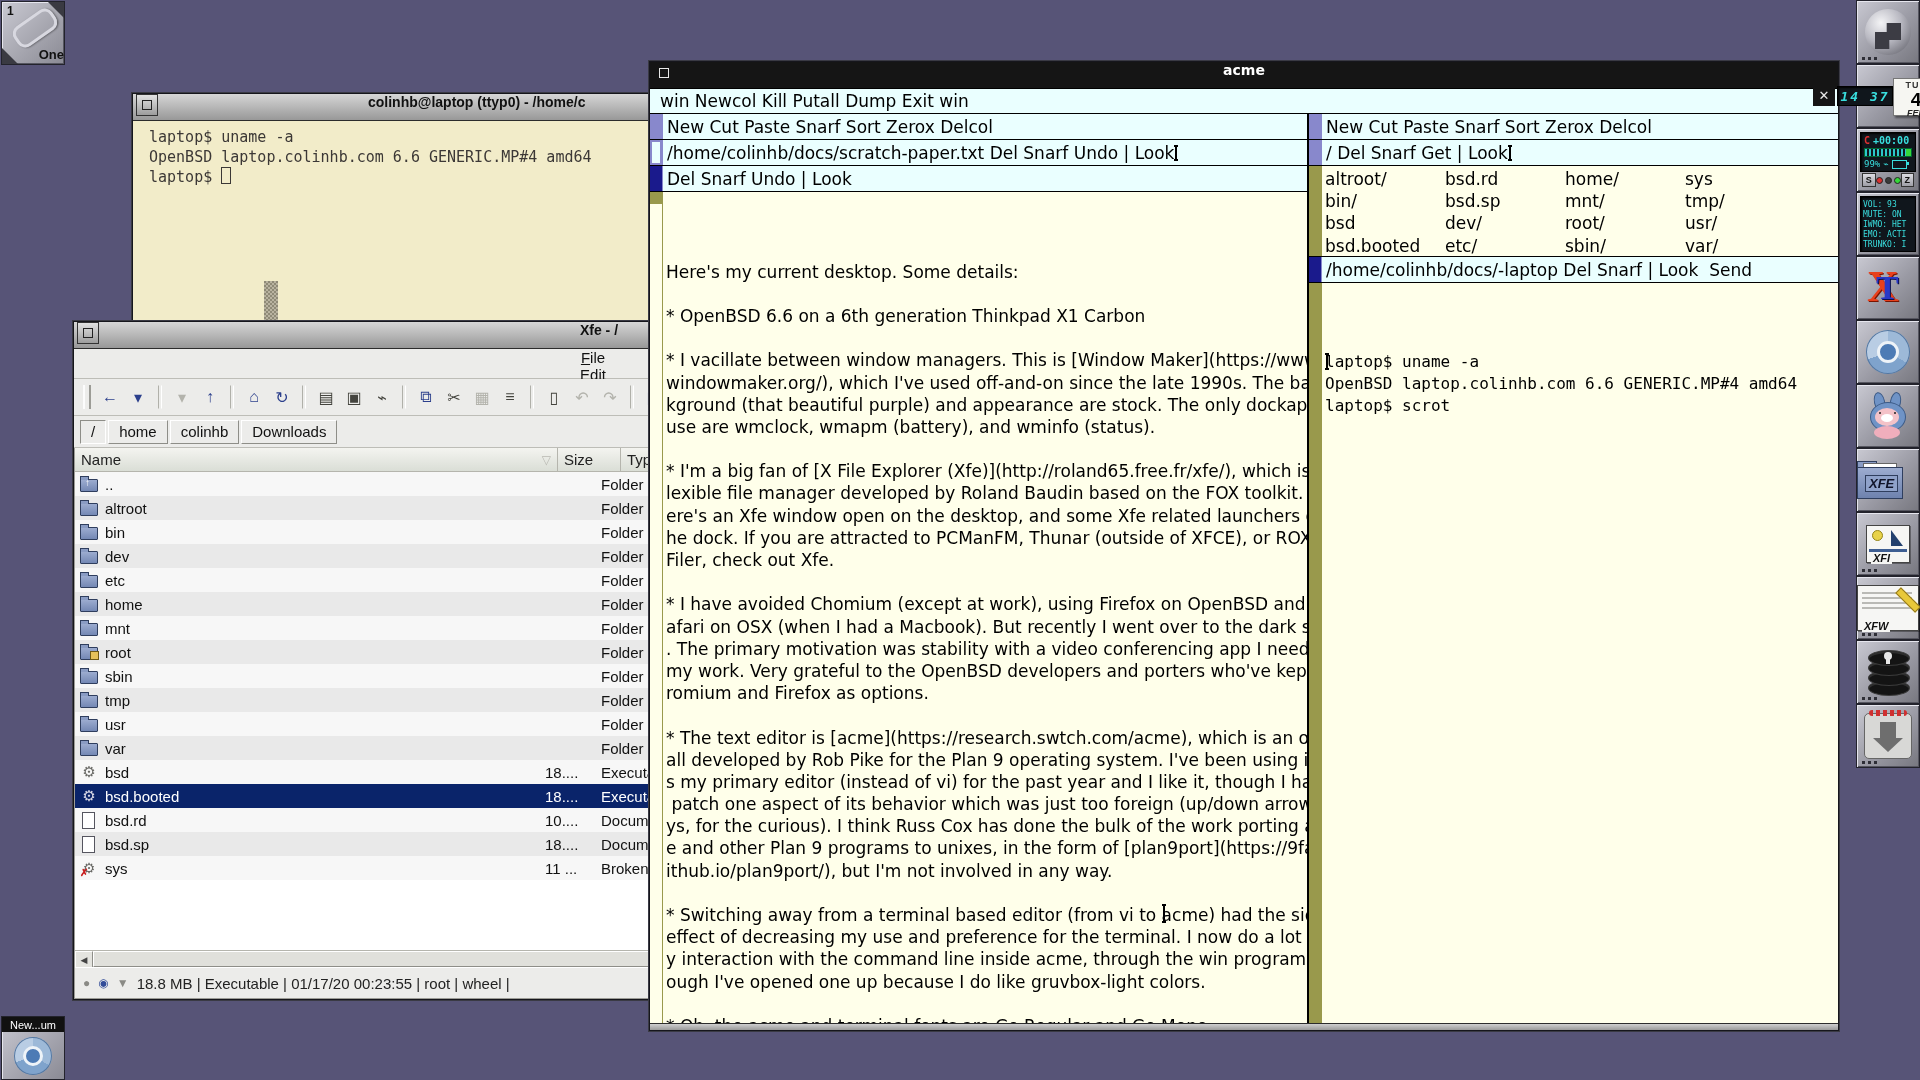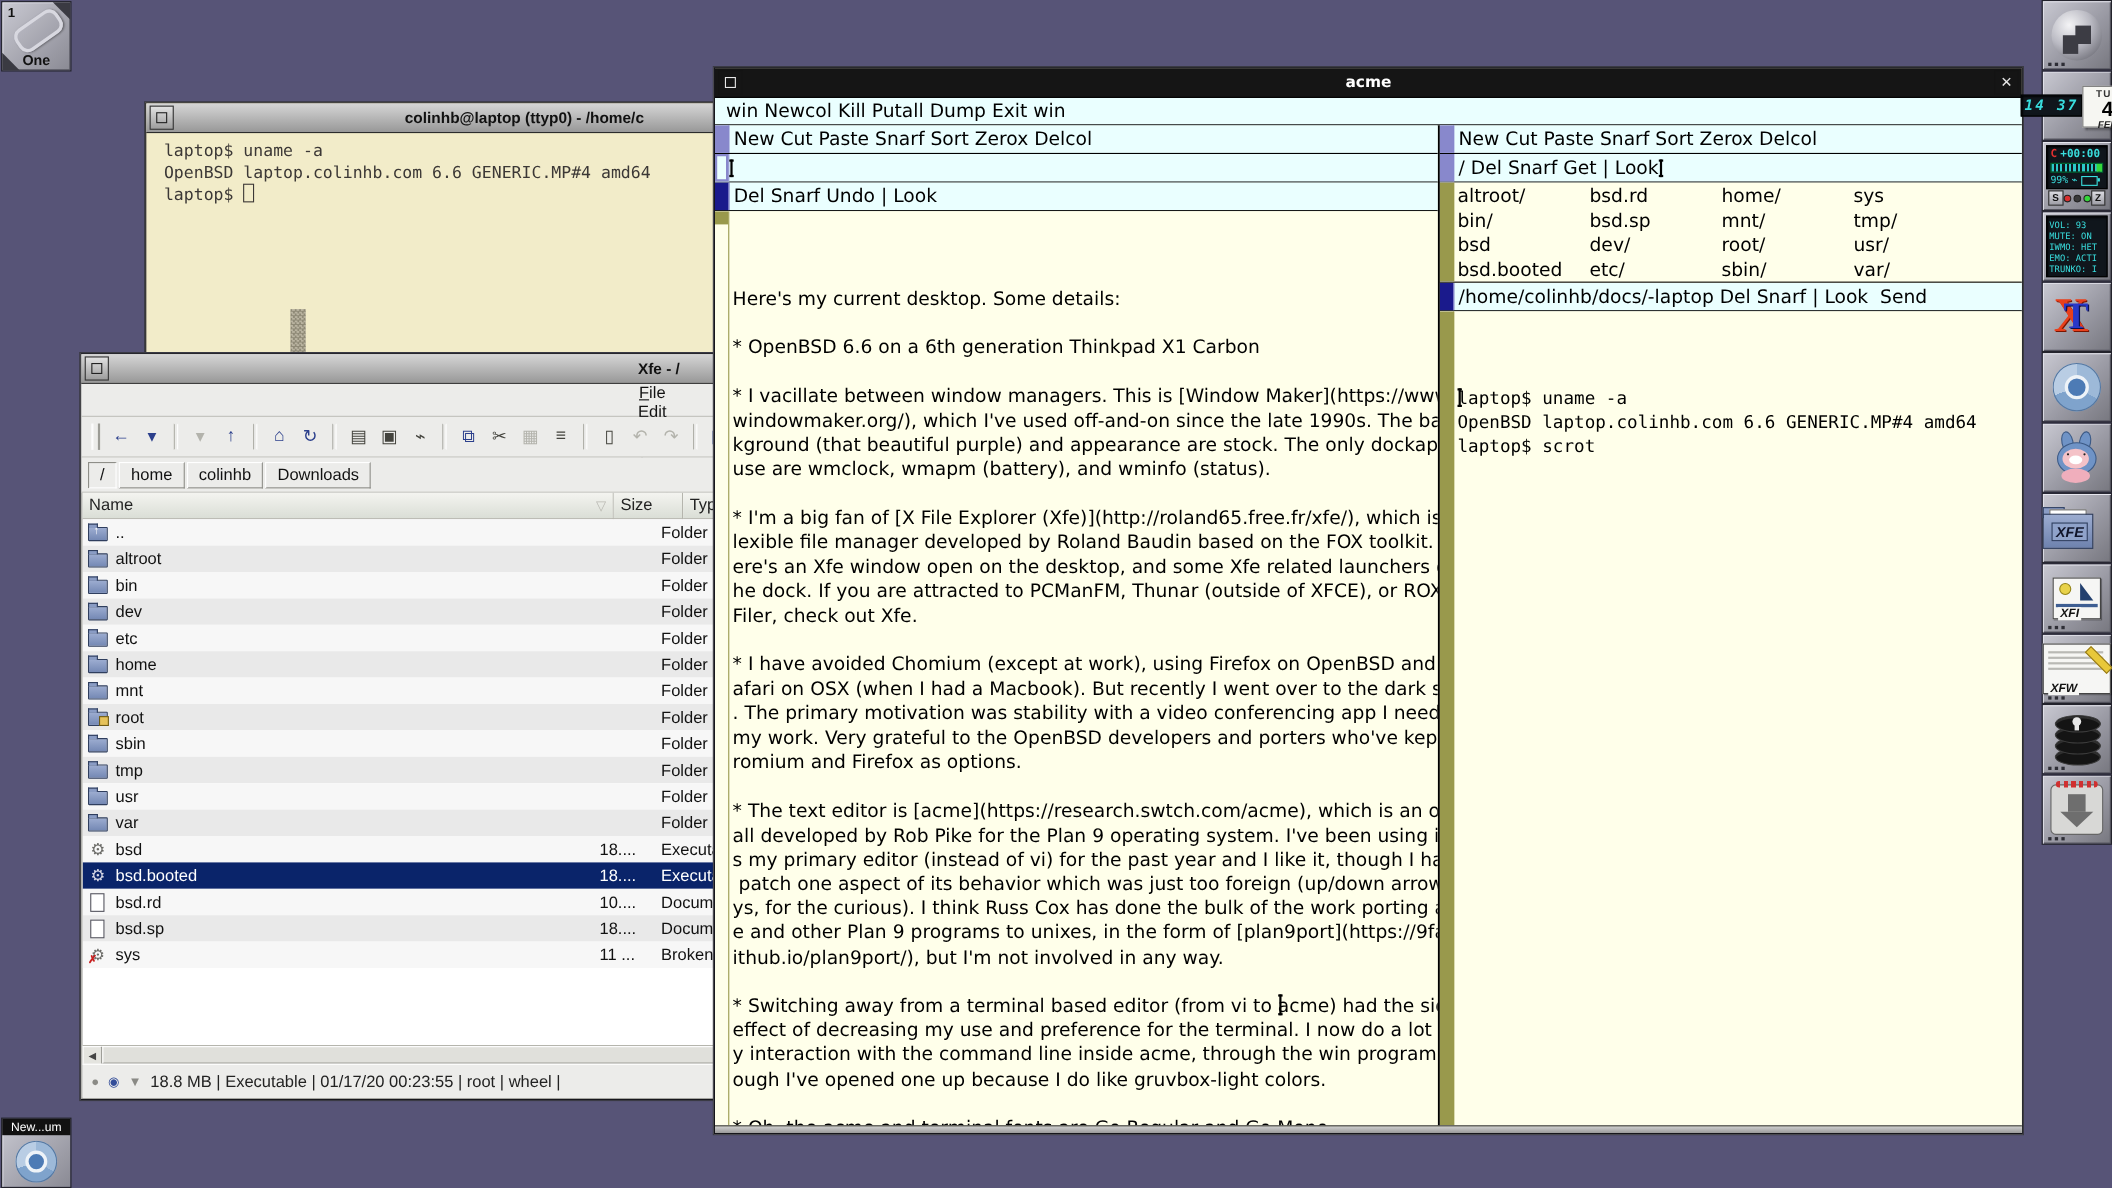--- a/index.html
+++ b/index.html
@@ -6,21 +6,21 @@
   body{
     width:1920px;height:1080px;position:relative;overflow:hidden;
     background:#575477;
     font-family:"Liberation Sans",sans-serif;
     -webkit-font-smoothing:antialiased;
   }
   .win{position:absolute;border:1px solid #16161c;box-shadow:0 0 0 1px #3a3a44;}
   
   .tbar{height:26px;background:linear-gradient(#d6d6d6,#989898);
         border-bottom:1px solid #2c2c2c;position:relative;
-        display:flex;align-items:center;}
+        display:flex;align-items:flex-start;flex-direction:column;}
   .tbar .ttl{font-weight:bold;font-size:14px;color:#111;white-space:nowrap;}
   .tbtn-sq{width:20px;height:20px;margin:0 3px;background:linear-gradient(#e2e2e2,#9d9d9d);
         border:1px solid #333;display:flex;align-items:center;justify-content:center;flex:none;}
   .tbtn-sq i{display:block;width:8px;height:8px;border:1.5px solid #222;}
   .tbar.dark{background:#151515;border-bottom:1px solid #000;}
   .tbar.dark .ttl{color:#fff;position:absolute;left:0;right:0;text-align:center;}
   .tbar.dark .tbtn-sq{background:#151515;border-color:#151515;}
   .tbar.dark .tbtn-sq i{border-color:#e8e8e8;}
   .tbar.dark .x{color:#e8e8e8;font-size:13px;font-weight:bold;}
   .resizebar{position:absolute;left:0;right:0;bottom:0;height:6px;
@@ -224,21 +224,21 @@
   
   .dloader{position:relative;width:46px;height:44px;background:#d8d8d6;border:1px solid #666;border-radius:5px;}
   .dloader .dotsrow{position:absolute;left:4px;right:4px;top:-4px;height:6px;
        background:repeating-linear-gradient(90deg,#d03030 0 4px,transparent 4px 7px);border-radius:3px;}
   .dloader .arrow{position:absolute;left:15px;top:8px;width:16px;height:16px;background:#6e6e6e;}
   .dloader .arrow::after{content:"";position:absolute;left:-7px;top:16px;border:15px solid transparent;border-top:14px solid #6e6e6e;border-bottom:0;}
   
   .clip{position:absolute;left:1px;top:1px;width:62px;height:62px;border:1px solid #23232c;z-index:5;
        background:linear-gradient(135deg,#c9c9d2,#8a8a94);box-shadow:inset 1px 1px 0 #e6e6ee, inset -1px -1px 0 #565660;}
   .clip .num{position:absolute;left:5px;top:2px;font-size:12px;font-weight:bold;color:#111;}
-  .clip .wname{position:absolute;left:0;right:0;bottom:2px;text-align:center;font-size:13px;font-weight:bold;color:#111;}
+  .clip .wname{position:absolute;left:0;right:0;bottom:2px;text-align:right;font-size:13px;font-weight:bold;color:#111;}
   .clip .tri{position:absolute;width:0;height:0;}
   .clip .tr{right:0;top:0;border-left:16px solid transparent;border-top:16px solid #3a3a42;}
   .clip .bl{left:0;bottom:0;border-right:16px solid transparent;border-bottom:16px solid #3a3a42;}
   .clip .paper{position:absolute;left:10px;top:14px;width:40px;height:18px;border:3px solid #d8d8e0;
        border-radius:9px;transform:rotate(-35deg);box-shadow:1px 1px 2px #00000066;}
   
   .miniwin{position:absolute;left:1px;top:1016px;width:62px;height:62px;border:1px solid #23232c;z-index:5;
        background:linear-gradient(135deg,#c9c9d2,#8a8a94);box-shadow:inset 1px 1px 0 #e6e6ee;
        display:flex;flex-direction:column;align-items:center;}
   .miniwin .mlabel{width:100%;height:15px;background:#111;color:#fff;font-size:11px;
@@ -547,20 +547,21 @@
   <div class="maintag">win Newcol Kill Putall Dump Exit win</div>
   <div class="acols">
 
     <div class="acol left">
       <div class="tagrow">
         <span class="tagbox violet"></span>
         <span class="t">New Cut Paste Snarf Sort Zerox Delcol</span>
       </div>
       <div class="tagrow">
         <span class="tagbox clean"></span>
+        <span class="t">/home/colinhb/docs/scratch-paper.txt Del Snarf Undo | Look</span>
         <span class="acursor"></span>
       </div>
       <div class="tagrow">
         <span class="tagbox navy"></span>
         <span class="t">Del Snarf Undo | Look</span>
       </div>
       <div class="abody">
         <div class="ascroll pale"></div>
         <div class="atext">
           

